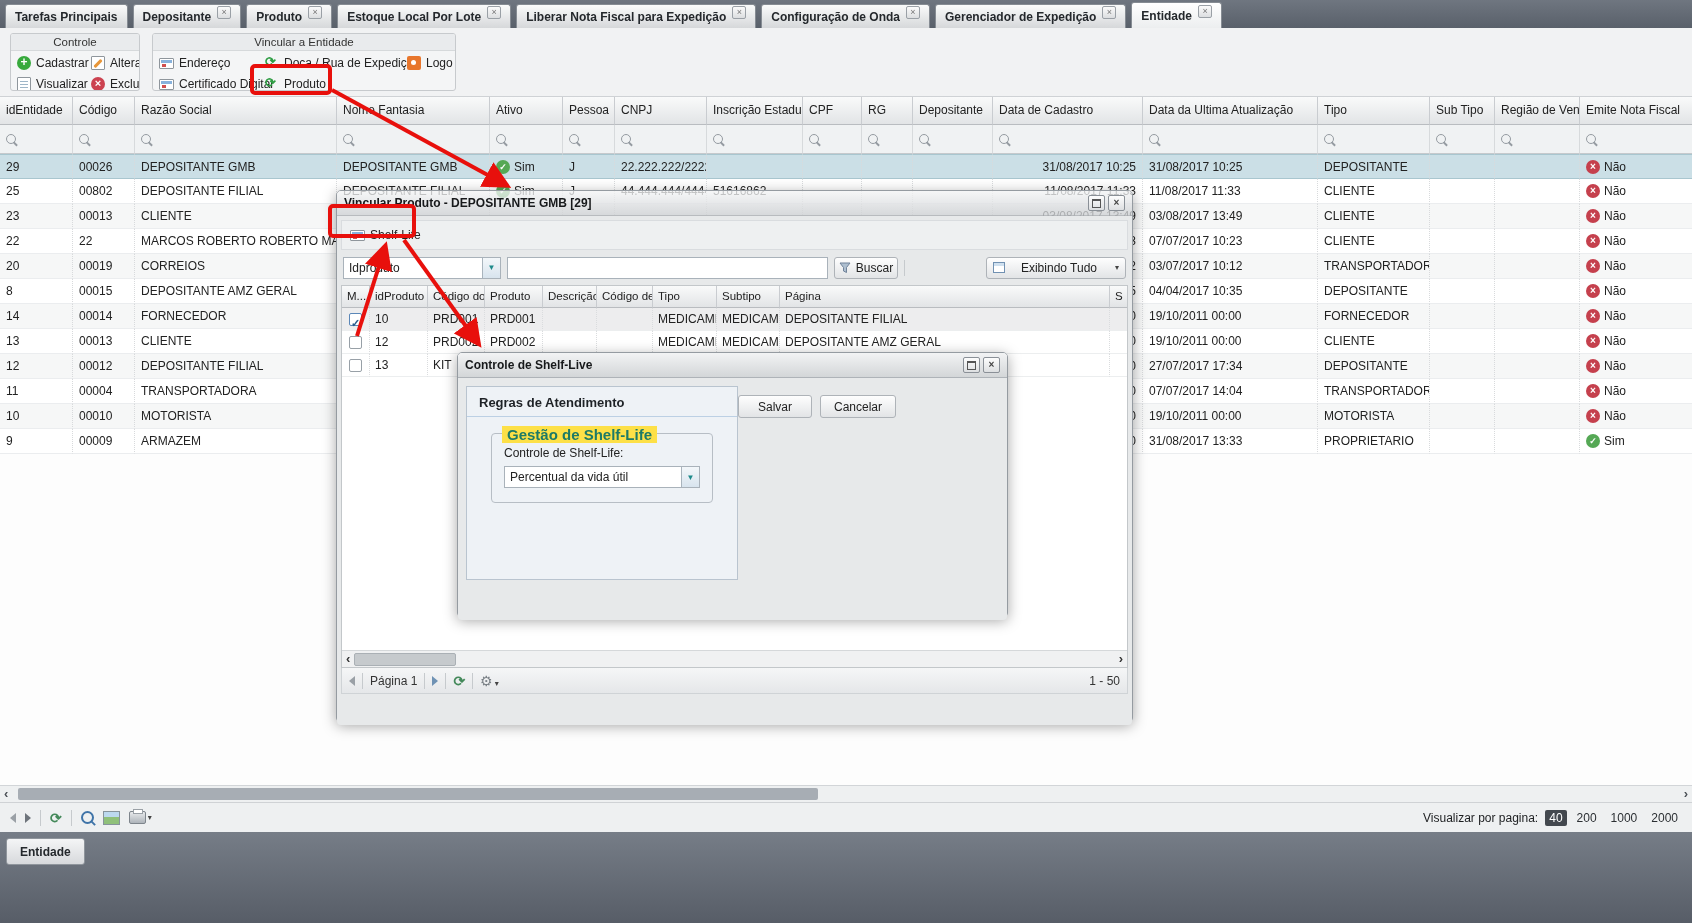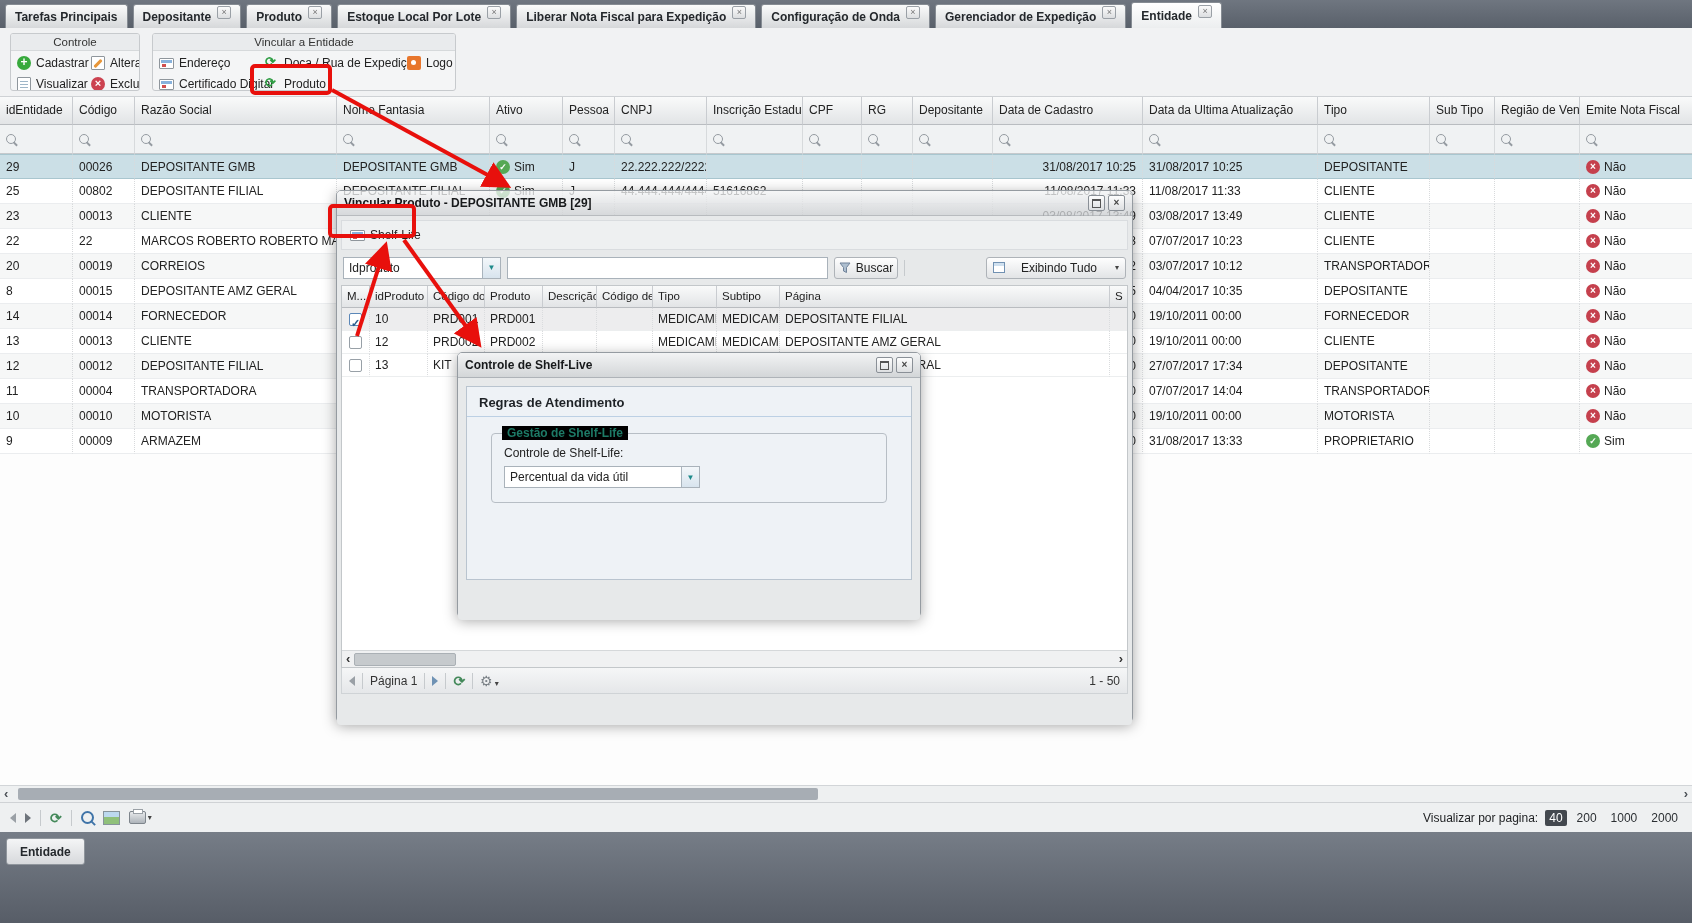--- a/index.html
+++ b/index.html
@@ -148,27 +148,27 @@
   .m1fill{flex:1;background:#fff;}
   .m1hscroll{height:16px;flex:none;background:#f0f1f2;border-top:1px solid #d5d8da;display:flex;
              align-items:center;padding:0 4px;}
   .harr{font-weight:bold;color:#333;font-size:13px;line-height:14px;}
   .hthumb{width:100px;height:11px;background:#c6cacd;border:1px solid #aab0b5;border-radius:2px;margin-left:4px;}
   .m1pager{height:26px;flex:none;background:linear-gradient(#f5f6f7,#e5e7e9);border:1px solid #cfd3d6;
            border-top:none;display:flex;align-items:center;padding:0 7px;gap:7px;font-size:12px;color:#333;
            box-sizing:border-box;}
   .m1footer{flex:1;display:flex;justify-content:flex-end;align-items:flex-start;padding:9px 6px 0;}
   
-  #modalShelf{left:457px;top:352px;width:464px;height:266px;z-index:20;}
-  #modalShelf .win-body{height:242px;box-sizing:border-box;padding:8px;display:flex;flex-direction:column;}
+  #modalShelf{left:457px;top:352px;width:551px;height:266px;z-index:20;}
+  #modalShelf .win-body{height:242px;box-sizing:border-box;padding:8px;display:flex;flex-direction:row;}
   .m2panel{background:#eef2f6;border:1px solid #b9c4cf;height:194px;box-sizing:border-box;flex:none;}
   .m2head{padding:8px 12px 6px;font-weight:bold;font-size:13px;color:#1e2226;border-bottom:1px solid #bcd0e4;}
   .fieldset{margin:16px 24px 0;border:1px solid #b7bec5;border-radius:4px;padding:8px 12px 14px;position:relative;}
-  .leg{position:absolute;top:-8px;left:10px;background:#000000;padding:0 5px;color:#1d7a66;
-       font-weight:bold;font-size:12px;}
+  .leg{position:absolute;top:-8px;left:10px;background:#fde047;padding:0 5px;color:#1d7a66;
+       font-weight:bold;font-size:15px;}
   .fields{display:flex;gap:50px;margin-top:4px;}
   .flabel{font-size:12px;color:#222;margin-bottom:6px;}
   .m2combo{width:196px;}
   .m2input{width:164px;height:22px;border:1px solid #a9b2ba;box-sizing:border-box;padding:0 4px;
            font-family:inherit;font-size:12px;}
   .m2footer{display:flex;justify-content:flex-end;gap:8px;padding-top:9px;}
   
   .overlay{position:absolute;left:0;top:0;z-index:30;pointer-events:none;}
   .ann{stroke:#e8100c;stroke-width:4;fill:none;}
 </style>
@@ -774,20 +774,28 @@
             <div>
               <div class="flabel">Controle de Shelf-Life:</div>
               <div class="combo m2combo">
                 <span class="cval">Percentual da vida útil</span>
                 <span class="cbtn">▼</span>
               </div>
             </div>
           </div>
         </div>
       </div>
+      <div class="m2footer">
+        <button class="btn" style="width:74px;height:23px;">
+          <span>Salvar</span>
+        </button>
+        <button class="btn" style="width:76px;height:23px;">
+          <span>Cancelar</span>
+        </button>
+      </div>
     </div>
   </div>
 
   <svg class="overlay" width="1692" height="923">
     <defs>
       <marker id="ah" markerWidth="7" markerHeight="7" refX="5.5" refY="3.5" orient="auto">
         <path d="M0,0 L7,3.5 L0,7 Z" fill="#e8100c"></path>
       </marker>
     </defs>
     <rect class="ann" x="252" y="66" width="78" height="27" rx="3"></rect>

